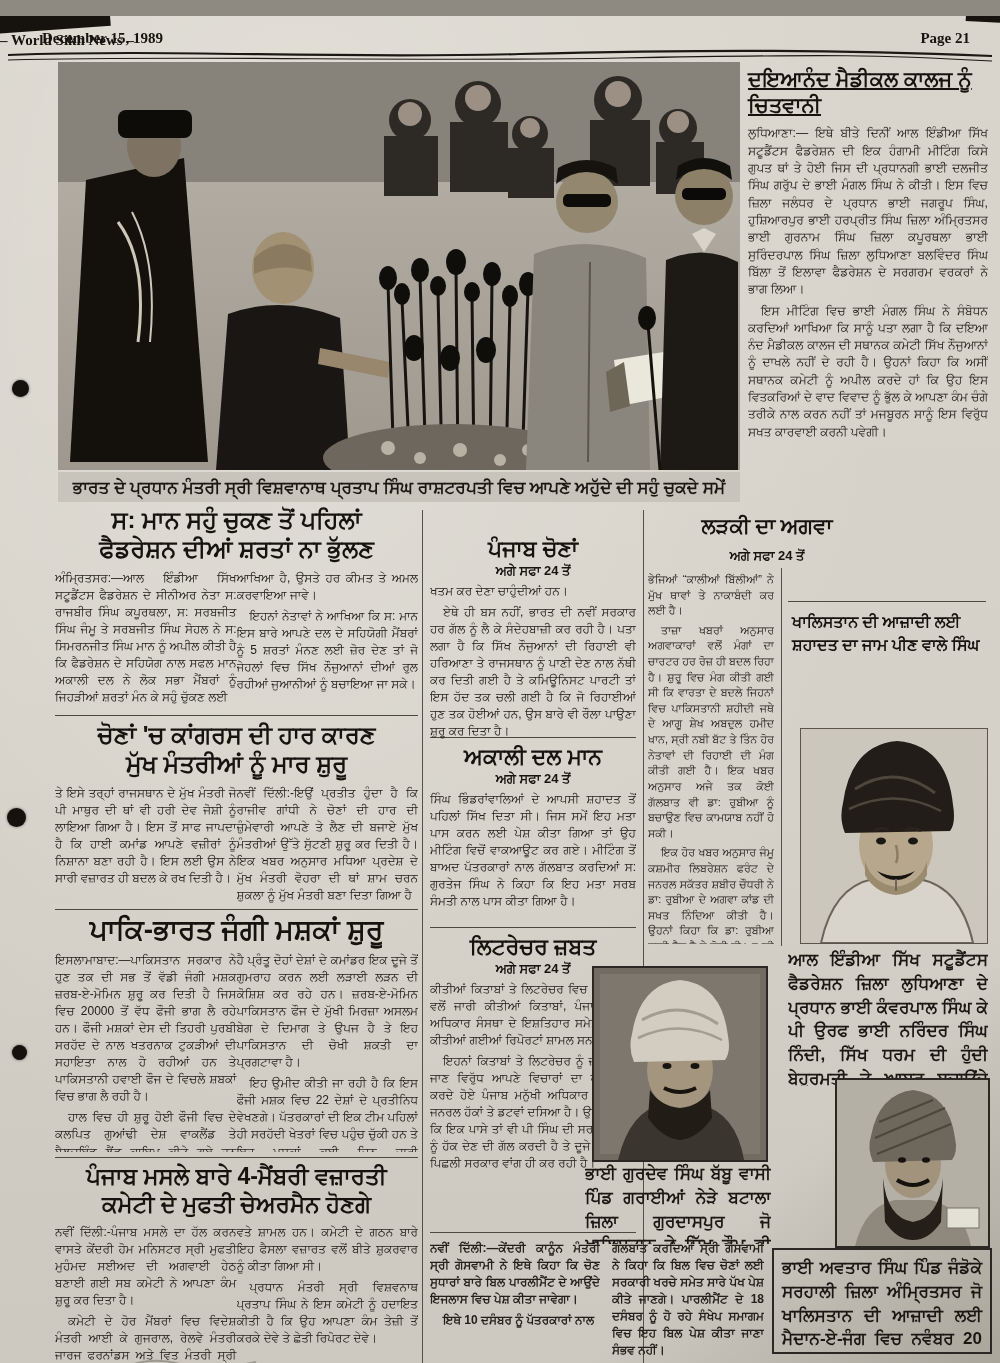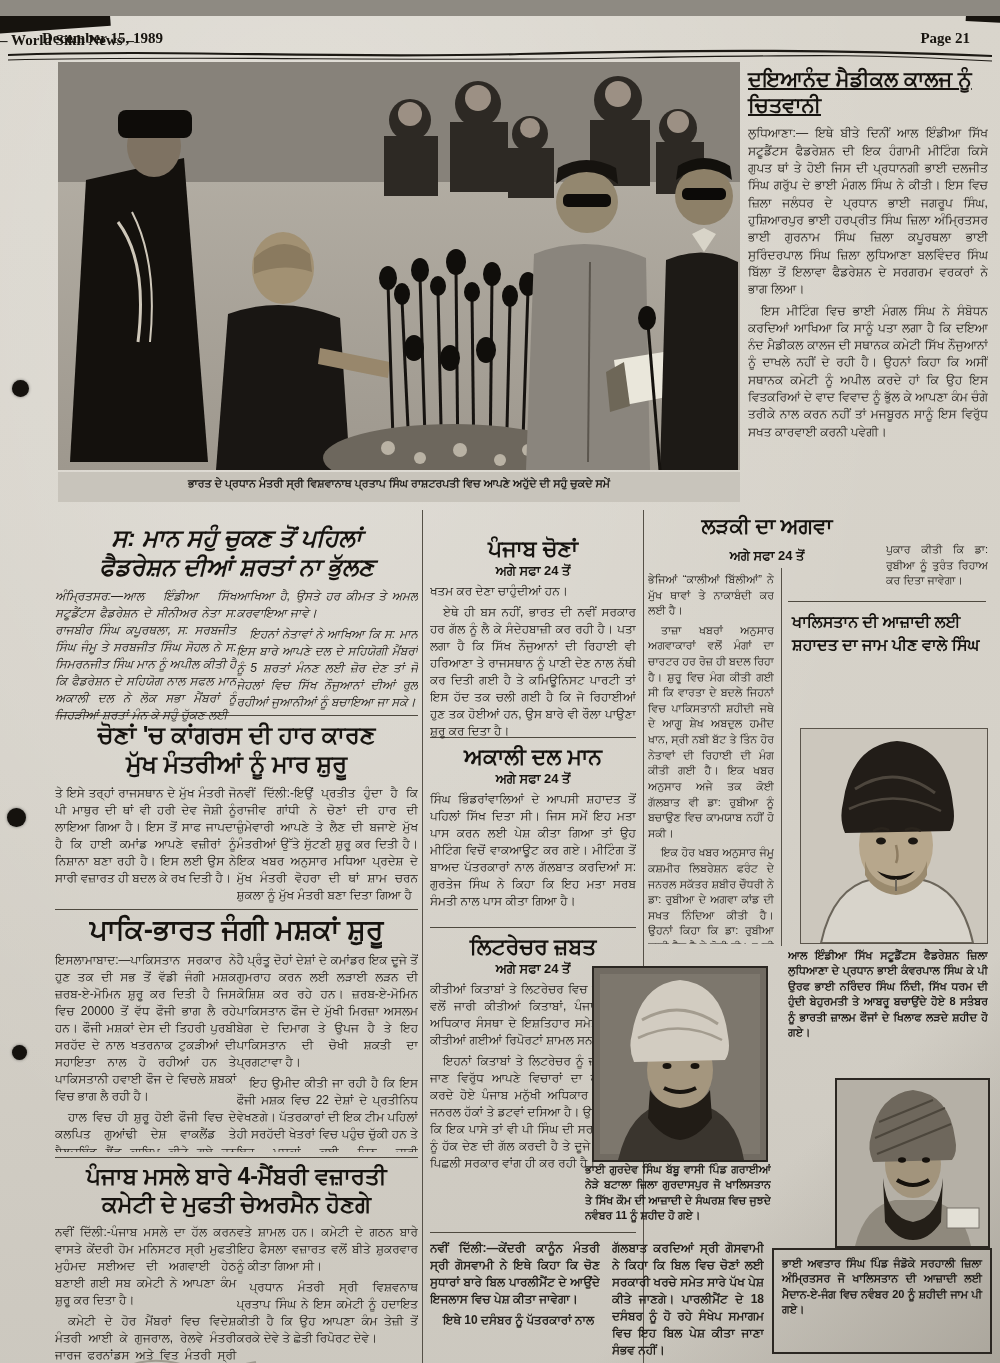--- a/index.html
+++ b/index.html
@@ -13,21 +13,21 @@
     font-family:"Liberation Sans", sans-serif;
   }
   .abs{position:absolute;}
   .serif{font-family:"Liberation Serif", serif;}
   .hdr-text{font-size:15px;font-weight:bold;color:#17140f;}
   .headline{font-weight:bold;color:#16130f;line-height:1.22;text-align:center;}
   .subhead{font-size:13px;font-weight:bold;text-align:center;color:#17140f;}
   .body-text{font-size:12px;line-height:1.42;text-align:justify;overflow:hidden;color:#24211c;}
   .body-text p{margin:0 0 4px 0;text-indent:13px;}
   .body-text p.nin{text-indent:0;}
-  .caption{font-size:11px;font-weight:bold;line-height:1.4;color:#1b1814;overflow:hidden;}
+  .caption{font-size:17px;font-weight:bold;line-height:1.4;color:#1b1814;overflow:hidden;}
   .cols2{display:flex;}
   .col{flex:1;}
   .vrule{position:absolute;width:1px;background:#555047;}
   .hrule{position:absolute;height:1px;background:#4e493f;}
   .photo-frame{position:absolute;overflow:hidden;background:#a7a299;}
   .bordered{border:2px solid #2b2722;}
   .hole{position:absolute;border-radius:50%;background:#15120e;box-shadow:0 0 3px rgba(0,0,0,.5);}
   .corner-wedge{position:absolute;background:#16130e;}
   .capbox{background:#c8c4bb;}
 </style>
@@ -158,21 +158,21 @@
   <div class="hrule" style="left:788px;top:585px;width:198px;"></div>
 
   <div class="abs" style="left:748px;top:50px;width:240px;">
     <div class="headline" style="font-size:21px;text-align:left;text-decoration:underline;">ਦਇਆਨੰਦ ਮੈਡੀਕਲ ਕਾਲਜ ਨੂੰ ਚਿਤਵਾਨੀ</div>
     <div class="body-text" style="margin-top:8px;height:380px;font-size:12.2px;">
       <p class="nin">ਲੁਧਿਆਣਾ:— ਇਥੇ ਬੀਤੇ ਦਿਨੀਂ ਆਲ ਇੰਡੀਆ ਸਿੱਖ ਸਟੂਡੈਂਟਸ ਫੈਡਰੇਸ਼ਨ ਦੀ ਇਕ ਹੰਗਾਮੀ ਮੀਟਿੰਗ ਕਿਸੇ ਗੁਪਤ ਥਾਂ ਤੇ ਹੋਈ ਜਿਸ ਦੀ ਪ੍ਰਧਾਨਗੀ ਭਾਈ ਦਲਜੀਤ ਸਿੰਘ ਗਰੁੱਪ ਦੇ ਭਾਈ ਮੰਗਲ ਸਿੰਘ ਨੇ ਕੀਤੀ। ਇਸ ਵਿਚ ਜ਼ਿਲਾ ਜਲੰਧਰ ਦੇ ਪ੍ਰਧਾਨ ਭਾਈ ਜਗਰੂਪ ਸਿੰਘ, ਹੁਸ਼ਿਆਰਪੁਰ ਭਾਈ ਹਰਪ੍ਰੀਤ ਸਿੰਘ ਜ਼ਿਲਾ ਅੰਮ੍ਰਿਤਸਰ ਭਾਈ ਗੁਰਨਾਮ ਸਿੰਘ ਜ਼ਿਲਾ ਕਪੂਰਥਲਾ ਭਾਈ ਸੁਰਿੰਦਰਪਾਲ ਸਿੰਘ ਜ਼ਿਲਾ ਲੁਧਿਆਣਾ ਬਲਵਿੰਦਰ ਸਿੰਘ ਬਿੱਲਾ ਤੋਂ ਇਲਾਵਾ ਫੈਡਰੇਸ਼ਨ ਦੇ ਸਰਗਰਮ ਵਰਕਰਾਂ ਨੇ ਭਾਗ ਲਿਆ।</p>
       <p>ਇਸ ਮੀਟਿੰਗ ਵਿਚ ਭਾਈ ਮੰਗਲ ਸਿੰਘ ਨੇ ਸੰਬੋਧਨ ਕਰਦਿਆਂ ਆਖਿਆ ਕਿ ਸਾਨੂੰ ਪਤਾ ਲਗਾ ਹੈ ਕਿ ਦਇਆ ਨੰਦ ਮੈਡੀਕਲ ਕਾਲਜ ਦੀ ਸਥਾਨਕ ਕਮੇਟੀ ਸਿੱਖ ਨੌਜੁਆਨਾਂ ਨੂੰ ਦਾਖਲੇ ਨਹੀਂ ਦੇ ਰਹੀ ਹੈ। ਉਹਨਾਂ ਕਿਹਾ ਕਿ ਅਸੀਂ ਸਥਾਨਕ ਕਮੇਟੀ ਨੂੰ ਅਪੀਲ ਕਰਦੇ ਹਾਂ ਕਿ ਉਹ ਇਸ ਵਿਤਕਰਿਆਂ ਦੇ ਵਾਦ ਵਿਵਾਦ ਨੂੰ ਭੁੱਲ ਕੇ ਆਪਣਾ ਕੰਮ ਚੰਗੇ ਤਰੀਕੇ ਨਾਲ ਕਰਨ ਨਹੀਂ ਤਾਂ ਮਜਬੂਰਨ ਸਾਨੂੰ ਇਸ ਵਿਰੁੱਧ ਸਖਤ ਕਾਰਵਾਈ ਕਰਨੀ ਪਵੇਗੀ।</p>
     </div>
   </div>
 
-  <div class="abs" style="left:55px;top:507px;width:363px;font-style:italic;">
+  <div class="abs" style="left:55px;top:489px;width:363px;">
     <div class="headline" style="font-size:24px;">
       <div>ਸ: ਮਾਨ ਸਹੁੰ ਚੁਕਣ ਤੋਂ ਪਹਿਲਾਂ</div>
       <div>ਫੈਡਰੇਸ਼ਨ ਦੀਆਂ ਸ਼ਰਤਾਂ ਨਾ ਭੁੱਲਣ</div>
     </div>
     <div class="cols2" style="margin-top:6px;">
       <div class="col body-text" style="height:134px;">
         <p class="nin">ਅੰਮ੍ਰਿਤਸਰ:—ਆਲ ਇੰਡੀਆ ਸਿੱਖ ਸਟੂਡੈਂਟਸ ਫੈਡਰੇਸ਼ਨ ਦੇ ਸੀਨੀਅਰ ਨੇਤਾ ਸ: ਰਾਜਬੀਰ ਸਿੰਘ ਕਪੂਰਥਲਾ, ਸ: ਸਰਬਜੀਤ ਸਿੰਘ ਜੰਮੂ ਤੇ ਸਰਬਜੀਤ ਸਿੰਘ ਸੋਹਲ ਨੇ ਸ: ਸਿਮਰਨਜੀਤ ਸਿੰਘ ਮਾਨ ਨੂੰ ਅਪੀਲ ਕੀਤੀ ਹੈ ਕਿ ਫੈਡਰੇਸ਼ਨ ਦੇ ਸਹਿਯੋਗ ਨਾਲ ਸਫਲ ਮਾਨ ਅਕਾਲੀ ਦਲ ਨੇ ਲੋਕ ਸਭਾ ਮੈਂਬਰਾਂ ਨੂੰ ਜਿਹੜੀਆਂ ਸ਼ਰਤਾਂ ਮੰਨ ਕੇ ਸਹੁੰ ਚੁੱਕਣ ਲਈ</p>
       </div>
       <div class="col body-text" style="height:134px;">
         <p class="nin">ਆਖਿਆ ਹੈ, ਉਸਤੇ ਹਰ ਕੀਮਤ ਤੇ ਅਮਲ ਕਰਵਾਇਆ ਜਾਵੇ।</p>
@@ -256,23 +256,20 @@
   <div class="abs body-text" style="left:430px;top:1224px;width:170px;height:128px;font-weight:bold;">
     <p class="nin">ਨਵੀਂ ਦਿੱਲੀ:—ਕੇਂਦਰੀ ਕਾਨੂੰਨ ਮੰਤਰੀ ਸ੍ਰੀ ਗੋਸਵਾਮੀ ਨੇ ਇਥੇ ਕਿਹਾ ਕਿ ਚੋਣ ਸੁਧਾਰਾਂ ਬਾਰੇ ਬਿਲ ਪਾਰਲੀਮੈਂਟ ਦੇ ਆਉਂਦੇ ਇਜਲਾਸ ਵਿਚ ਪੇਸ਼ ਕੀਤਾ ਜਾਵੇਗਾ।</p>
     <p>ਇਥੇ 10 ਦਸੰਬਰ ਨੂੰ ਪੱਤਰਕਾਰਾਂ ਨਾਲ</p>
   </div>
   <div class="abs body-text" style="left:612px;top:1224px;width:152px;height:128px;font-weight:bold;">
     <p class="nin">ਗੱਲਬਾਤ ਕਰਦਿਆਂ ਸ੍ਰੀ ਗੋਸਵਾਮੀ ਨੇ ਕਿਹਾ ਕਿ ਬਿਲ ਵਿਚ ਚੋਣਾਂ ਲਈ ਸਰਕਾਰੀ ਖਰਚੇ ਸਮੇਤ ਸਾਰੇ ਪੱਖ ਪੇਸ਼ ਕੀਤੇ ਜਾਣਗੇ। ਪਾਰਲੀਮੈਂਟ ਦੇ 18 ਦਸੰਬਰ ਨੂੰ ਹੋ ਰਹੇ ਸੰਖੇਪ ਸਮਾਗਮ ਵਿਚ ਇਹ ਬਿਲ ਪੇਸ਼ ਕੀਤਾ ਜਾਣਾ ਸੰਭਵ ਨਹੀਂ।</p>
   </div>
 
   <div class="abs headline" style="left:648px;top:498px;width:238px;font-size:21px;font-family:Liberation Serif, serif;">ਲੜਕੀ ਦਾ ਅਗਵਾ</div>
   <div class="abs subhead" style="left:648px;top:532px;width:238px;">ਅਗੇ ਸਫਾ 24 ਤੋਂ</div>
-  <div class="abs body-text" style="left:886px;top:526px;width:102px;height:58px;font-size:11px;">
-    <p class="nin">ਪੁਕਾਰ ਕੀਤੀ ਕਿ ਡਾ: ਰੁਬੀਆ ਨੂੰ ਤੁਰੰਤ ਰਿਹਾਅ ਕਰ ਦਿਤਾ ਜਾਵੇਗਾ।</p>
-  </div>
   <div class="abs body-text" style="left:648px;top:556px;width:126px;height:372px;font-size:11px;">
     <p class="nin">ਭੇਜਿਆਂ “ਕਾਲੀਆਂ ਬਿੱਲੀਆਂ” ਨੇ ਮੁੱਖ ਥਾਵਾਂ ਤੇ ਨਾਕਾਬੰਦੀ ਕਰ ਲਈ ਹੈ।</p>
     <p>ਤਾਜ਼ਾ ਖਬਰਾਂ ਅਨੁਸਾਰ ਅਗਵਾਕਾਰਾਂ ਵਲੋਂ ਮੰਗਾਂ ਦਾ ਚਾਰਟਰ ਹਰ ਰੋਜ਼ ਹੀ ਬਦਲ ਰਿਹਾ ਹੈ। ਸ਼ੁਰੂ ਵਿਚ ਮੰਗ ਕੀਤੀ ਗਈ ਸੀ ਕਿ ਵਾਰਤਾ ਦੇ ਬਦਲੇ ਜਿਹਨਾਂ ਵਿਚ ਪਾਕਿਸਤਾਨੀ ਸ਼ਹੀਦੀ ਜਥੇ ਦੇ ਆਗੂ ਸ਼ੇਖ ਅਬਦੁਲ ਹਮੀਦ ਖਾਨ, ਸ੍ਰੀ ਨਬੀ ਬੱਟ ਤੇ ਤਿੰਨ ਹੋਰ ਨੇਤਾਵਾਂ ਦੀ ਰਿਹਾਈ ਦੀ ਮੰਗ ਕੀਤੀ ਗਈ ਹੈ। ਇਕ ਖਬਰ ਅਨੁਸਾਰ ਅਜੇ ਤਕ ਕੋਈ ਗੱਲਬਾਤ ਵੀ ਡਾ: ਰੁਬੀਆ ਨੂੰ ਬਚਾਉਣ ਵਿਚ ਕਾਮਯਾਬ ਨਹੀਂ ਹੋ ਸਕੀ।</p>
     <p>ਇਕ ਹੋਰ ਖਬਰ ਅਨੁਸਾਰ ਜੰਮੂ ਕਸ਼ਮੀਰ ਲਿਬਰੇਸ਼ਨ ਫਰੰਟ ਦੇ ਜਨਰਲ ਸਕੱਤਰ ਸ਼ਬੀਰ ਚੌਧਰੀ ਨੇ ਡਾ: ਰੁਬੀਆ ਦੇ ਅਗਵਾ ਕਾਂਡ ਦੀ ਸਖਤ ਨਿੰਦਿਆ ਕੀਤੀ ਹੈ। ਉਹਨਾਂ ਕਿਹਾ ਕਿ ਡਾ: ਰੁਬੀਆ ਸਾਡੀ ਭੈਣ ਹੈ ਤੇ ਕੋਈ ਵੀ ਆਪਣੀ ਭੈਣ ਨੂੰ ਕਤਲ ਕਰਨ ਦੀ ਧਮਕੀ ਨਹੀਂ ਦੇ ਸਕਦਾ। ਉਹਨਾਂ ਕਿਹਾ ਕਿ ਭਰਾ ਸਦਾ ਹੀ ਭੈਣਾਂ ਦੀ ਰਾਖਿਆ ਕਰਦੇ ਆਏ ਹਨ। ਉਹਨਾਂ ਆਸ</p>
   </div>
 
   <div class="abs headline" style="left:792px;top:594px;width:194px;font-size:16px;text-align:left;line-height:1.45;">ਖਾਲਿਸਤਾਨ ਦੀ ਆਜ਼ਾਦੀ ਲਈ ਸ਼ਹਾਦਤ ਦਾ ਜਾਮ ਪੀਣ ਵਾਲੇ ਸਿੰਘ</div>
 
   <div class="photo-frame" style="left:800px;top:712px;width:186px;height:214px;border:1px solid #5a544b;">
     <svg width="186" height="214" viewBox="0 0 186 214">

